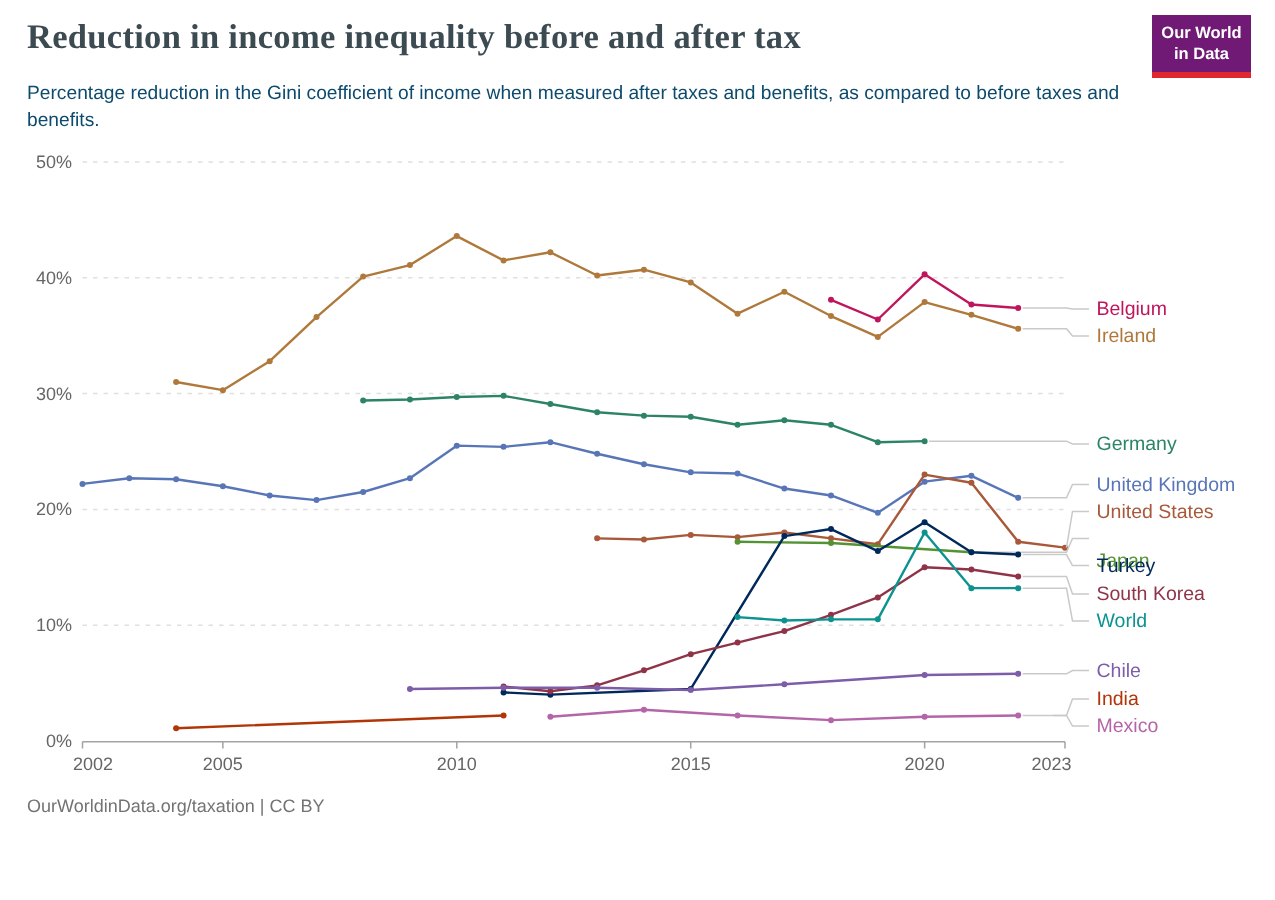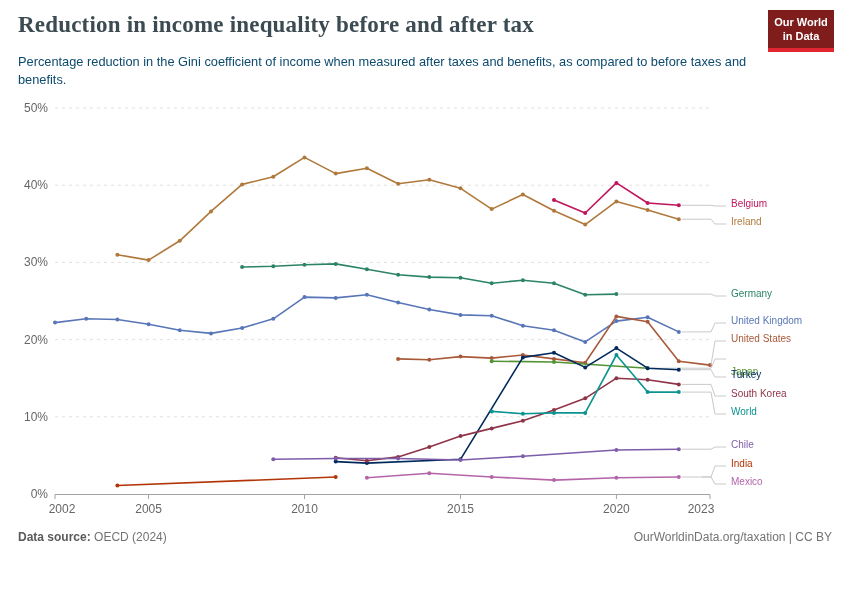--- a/index.html
+++ b/index.html
@@ -3,26 +3,26 @@
 <meta charset="utf-8">
 <style>
   html,body{margin:0;padding:0;background:#fff;}
   .page{position:relative;width:850px;height:600px;background:#fff;overflow:hidden;
         font-family:"Liberation Sans",sans-serif;}
   .title{position:absolute;left:18px;top:12px;width:720px;
          font-family:"Liberation Serif","DejaVu Serif",serif;
          font-size:23px;font-weight:700;color:#3c4a52;letter-spacing:.2px;}
   .subtitle{position:absolute;left:18px;top:53px;width:740px;
             font-size:12.8px;line-height:1.42;color:#0c4a6e;}
-  .logo{position:absolute;right:16px;top:10px;width:66px;background:#7f1d1d;
+  .logo{position:absolute;right:16px;top:10px;width:66px;background:#701a75;
         color:#fff;text-align:center;font-size:11px;font-weight:700;line-height:1.3;
         padding:5px 0 4px 0;border-bottom:4px solid #e0262e;cursor:pointer;}
   .chart-wrap{position:absolute;left:0;top:0;width:850px;height:600px;}
   .legend-layer{position:absolute;left:0;top:0;width:850px;height:600px;pointer-events:none;}
-  .legend-label{position:absolute;left:731px;font-size:10px;font-weight:500;
+  .legend-label{position:absolute;left:731px;font-size:13px;font-weight:500;
                 white-space:nowrap;pointer-events:auto;cursor:pointer;}
   .footer{position:absolute;left:18px;top:530px;width:814px;font-size:12px;color:#737373;}
   .footer .row1{display:flex;justify-content:space-between;align-items:baseline;}
   .footer b{color:#5a5a5a;}
   .attribution{color:#737373;}
   .attribution span{cursor:pointer;}
   .note{margin-top:7px;font-size:11.6px;line-height:1.35;color:#737373;}
   svg text{font-family:"Liberation Sans",sans-serif;}
 </style>
 </head>
@@ -240,24 +240,20 @@
         <span class="legend-label" style="top: 388px; color: rgb(143, 52, 72);">South Korea</span>
         <span class="legend-label" style="top: 406px; color: rgb(12, 147, 144);">World</span>
         <span class="legend-label" style="top: 439px; color: rgb(125, 92, 169);">Chile</span>
         <span class="legend-label" style="top: 458px; color: rgb(177, 53, 7);">India</span>
         <span class="legend-label" style="top: 476px; color: rgb(180, 101, 168);">Mexico</span>
       </div>
   </div>
 
   <div class="footer">
     <div class="row1">
-      <div>
-        <b>Data source:</b>
-        <span>OECD (2024)</span>
-      </div>
       <div class="attribution">
         <span>OurWorldinData.org/taxation</span>
         <span>|</span>
         <span>CC BY</span>
       </div>
     </div>
   </div>
 
 </div>
 

